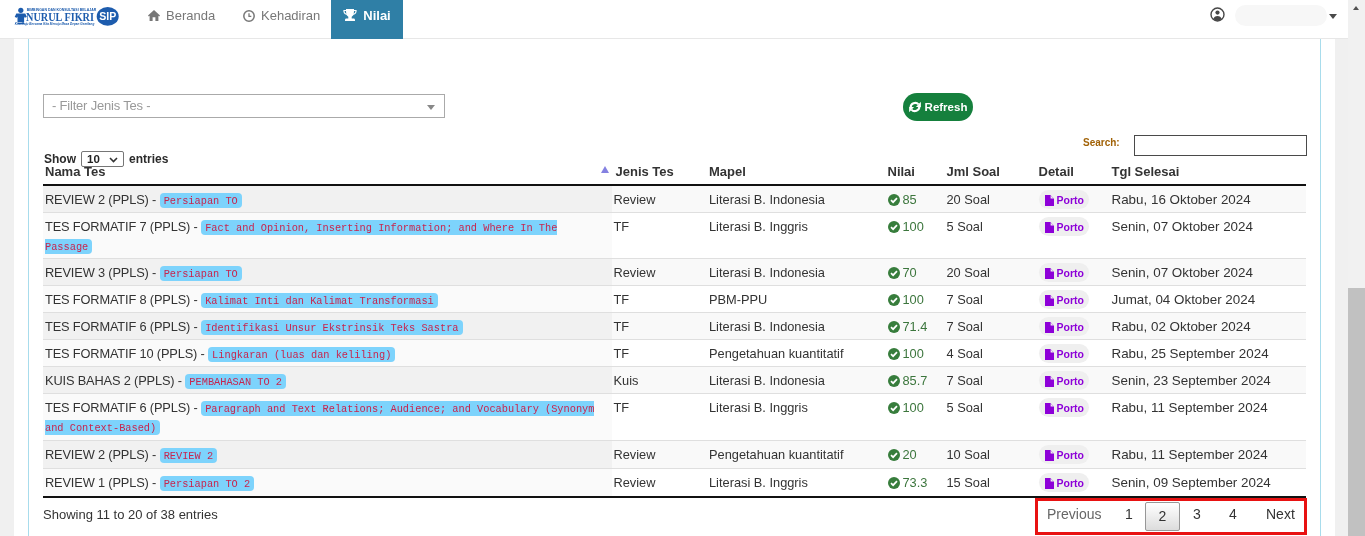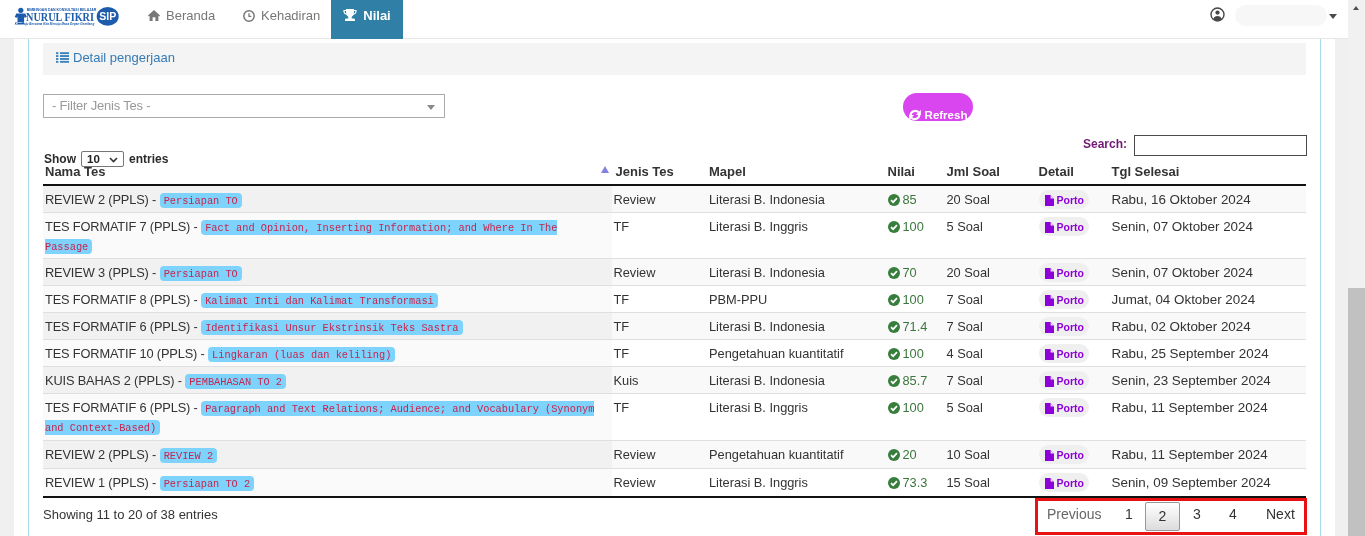--- a/index.html
+++ b/index.html
@@ -15,25 +15,25 @@
 
 #outer { position:absolute; left:14px; top:39px; width:1321px; height:497px; background:#fff; }
 #panelb { position:absolute; left:28px; top:39px; width:1293px; height:497px; border-left:1px solid #a8dcec; border-right:1px solid #a8dcec; }
 #strip { position:absolute; left:43px; top:43px; width:1263px; height:32px; background:#f4f4f4; display:flex; align-items:center; padding-bottom:3px; }
 #strip .t { color:#337ab7; font-size:13px; margin-left:4px; }
 
 .sel { position:absolute; top:94px; height:24px; background:#fff; border:1px solid #aaa; border-radius:0; color:#999; font-size:13px; letter-spacing:-0.2px; line-height:22px; padding-left:8px; }
 .sel .arr { position:absolute; right:9px; top:10px; width:0; height:0; border-left:4px solid transparent; border-right:4px solid transparent; border-top:5px solid #888; }
 #sel1 { left:43px; width:402px; }
 #sel2 { left:474px; width:402px; }
-#refresh { position:absolute; left:903px; top:93px; width:70px; height:28px; background:#d946ef; border-radius:15px; color:#fff; display:flex; align-items:flex-end; justify-content:center; gap:4px; font-size:11.5px; font-weight:bold; }
+#refresh { position:absolute; left:903px; top:93px; width:70px; height:28px; background:#15803d; border-radius:15px; color:#fff; display:flex; align-items:center; justify-content:center; gap:4px; font-size:11.5px; font-weight:bold; }
 
 #showrow { position:absolute; left:44px; top:150px; height:17px; display:flex; align-items:center; font-size:12px; font-weight:bold; color:#2b2b2b; }
 #lensel { width:43px; height:16px; border:1px solid #767676; border-radius:2px; margin:0 5px; position:relative; font-weight:bold; font-size:11.5px; color:#222; line-height:14px; padding-left:5px; }
-#searchlbl { position:absolute; left:1083px; top:137px; font-size:12px; font-weight:bold; color:#701a75; }
+#searchlbl { position:absolute; left:1083px; top:137px; font-size:10px; font-weight:bold; color:#a16207; }
 #searchbox { position:absolute; left:1134px; top:135px; width:173px; height:21px; border:1px solid #4a4a4a; background:#fff; }
 
 
 #dt { position:absolute; left:43px; top:159px; width:1263px; border-collapse:collapse; table-layout:fixed; border-bottom:2px solid #111; }
 #dt th { text-align:left; font-size:13px; color:#333; padding:3px 3px 3px 2px; border-bottom:2px solid #111; position:relative; line-height:19px; }
 #dt td { font-size:12.8px; color:#333; vertical-align:top; padding:3.5px 3px 3.5px 2px; line-height:19px; border-bottom:1px solid #dfdfdf; }
 #dt td:nth-child(7) { font-size:13.4px; }
 #dt tr:last-child td { border-bottom:none; }
 #dt tbody tr:nth-child(8) td, #dt tbody tr:nth-child(9) td, #dt tbody tr:nth-child(10) td { padding-bottom:4.5px; }
 #dt tr.odd td { background:#f9f9f9; }
@@ -103,35 +103,20 @@
       <circle cx="7.5" cy="5.6" r="2.1" fill="#474747"></circle>
       <path d="M3.3 12 a4.4 4.4 0 0 1 8.4 0 a6.5 6.5 0 0 1 -8.4 0" fill="#474747"></path>
     </svg>
     <div style="position:absolute;left:1235px;top:5px;width:92px;height:21px;border-radius:11px;background:#f7f7f7;"></div>
     <div style="position:absolute;left:1329px;top:14px;width:0;height:0;border-left:4px solid transparent;border-right:4px solid transparent;border-top:5px solid #4a4a4a;"></div>
   </div>
 
   <div id="outer"></div>
   <div id="panelb"></div>
 
-  <div id="strip">
-    <svg width="13" height="11" viewBox="0 0 13 11" style="margin-left:13px;">
-      <g fill="#3c82bd">
-        <rect x="0" y="0.2" width="2.4" height="1.9"></rect>
-          <rect x="4" y="0.2" width="9" height="1.9"></rect>
-        <rect x="0" y="3.1" width="2.4" height="1.9"></rect>
-          <rect x="4" y="3.1" width="9" height="1.9"></rect>
-        <rect x="0" y="6.0" width="2.4" height="1.9"></rect>
-          <rect x="4" y="6.0" width="9" height="1.9"></rect>
-        <rect x="0" y="8.9" width="2.4" height="1.9"></rect>
-          <rect x="4" y="8.9" width="9" height="1.9"></rect>
-      </g>
-    </svg>
-    <span class="t">Detail pengerjaan</span>
-  </div>
 
   <div class="sel" id="sel1">- Filter Jenis Tes -<span class="arr"></span></div>
   <div id="refresh">
     <svg width="12" height="12" viewBox="0 0 12 12">
       <g stroke="#fff" stroke-width="2.1" fill="none">
         <path d="M1.6 6.6 A4.6 4.6 0 0 1 9.6 3.4"></path>
         <path d="M10.4 5.4 A4.6 4.6 0 0 1 2.4 8.6"></path>
       </g>
       <path fill="#fff" d="M11.9 0.8 V6 H6.9 Z"></path>
       <path fill="#fff" d="M0.1 11.2 V6 H5.1 Z"></path>

